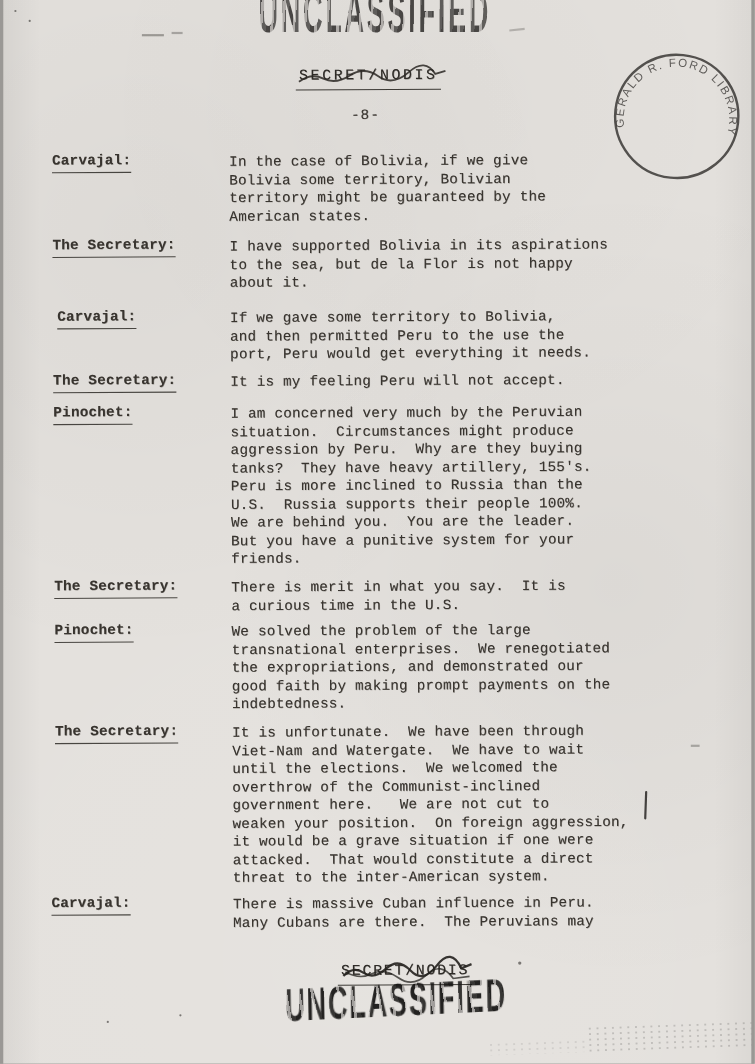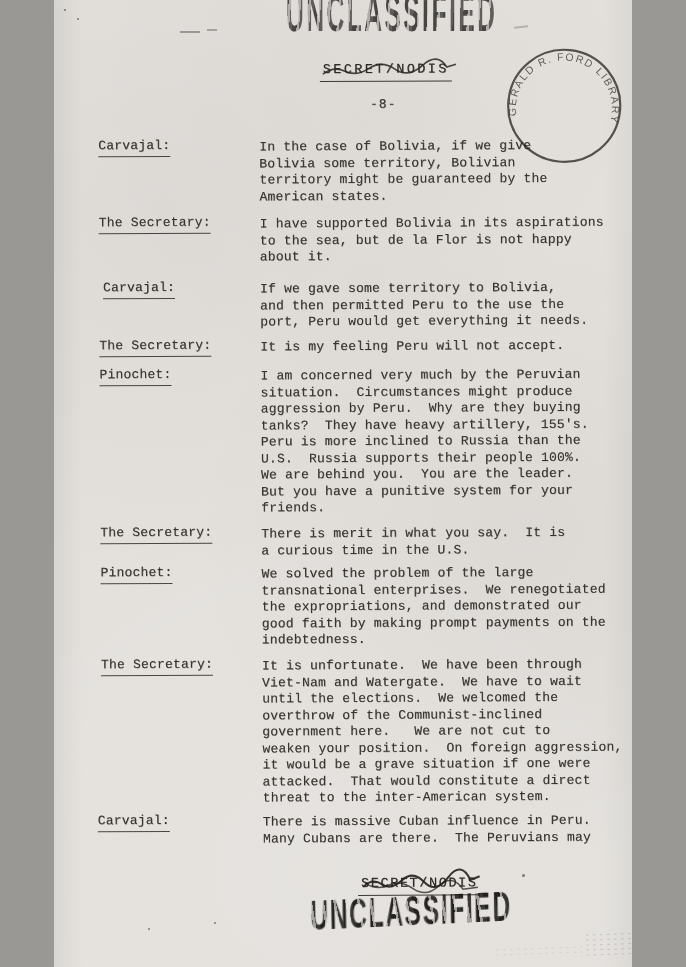--- a/index.html
+++ b/index.html
@@ -1,18 +1,18 @@
 <!DOCTYPE html>
 <html><head>
 <meta charset="utf-8">
 <style>
   html,body{margin:0;padding:0;background:#9a9895;}
   .page{
     position:relative;
-    width:578px;height:967px;
+    width:680px;height:967px;
     margin:0 auto;
     overflow:hidden;
     background-color:#e4e1dd;
     background-image:
       radial-gradient(circle at 18% 22%, rgba(0,0,0,0.03), transparent 42%),
       radial-gradient(circle at 82% 55%, rgba(0,0,0,0.035), transparent 48%),
       radial-gradient(circle at 45% 90%, rgba(255,255,255,0.06), transparent 45%),
       radial-gradient(circle at 60% 10%, rgba(0,0,0,0.02), transparent 35%),
       linear-gradient(90deg, rgba(0,0,0,0.05), rgba(0,0,0,0) 5%, rgba(0,0,0,0) 95%, rgba(0,0,0,0.04));
     font-family:"Liberation Mono","DejaVu Sans Mono",monospace;
@@ -24,21 +24,21 @@
   .type{
     font-size:13px;
     letter-spacing:0.2px;
     line-height:16.5px;
     color:#38342f;
     text-shadow:0.4px 0.4px 0.5px rgba(55,50,45,0.45);
   }
   .dlg{position:absolute;left:0;top:0;width:640px;}
   .speaker{
     position:absolute;left:46px;top:0;
-    font-weight:normal;
+    font-weight:bold;
     border-bottom:1.6px solid rgba(45,42,38,0.85);
     padding-bottom:1px;
     white-space:nowrap;
   }
   .speech{
     position:absolute;left:207px;top:2px;width:400px;
     white-space:pre-wrap;
   }
   .b1{top:137px;} .b2{top:214px;} .b3{top:279px;} .b4{top:337px;}
   .b5{top:366px;} .b6{top:524px;} .b7{top:564px;} .b8{top:656px;} .b9{top:812px;}

